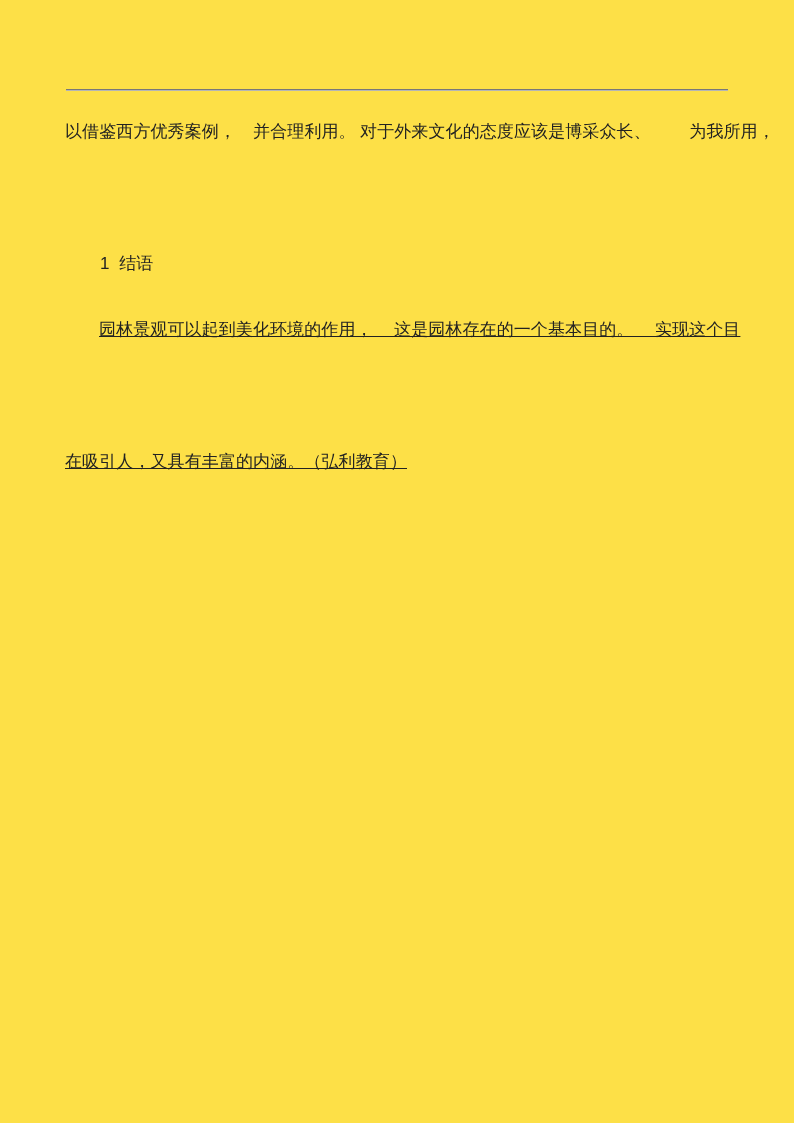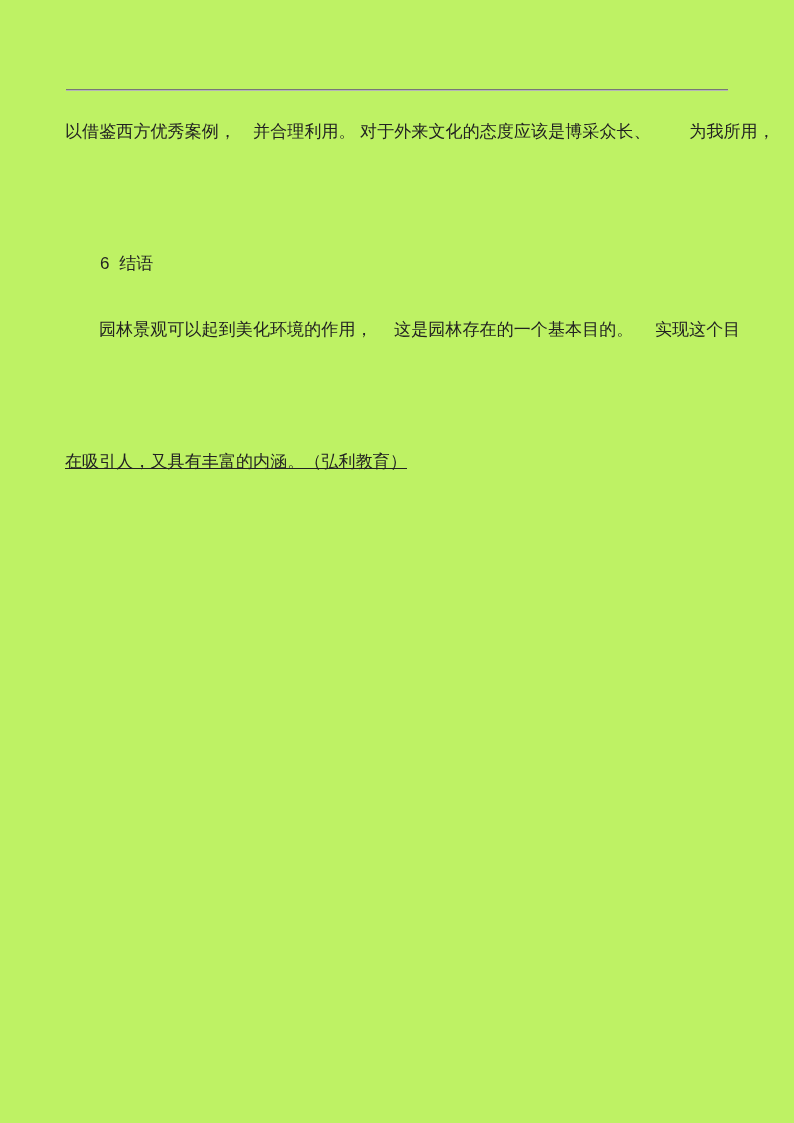--- a/index.html
+++ b/index.html
@@ -1,20 +1,20 @@
 <!DOCTYPE html>
 <html><head>
 <meta charset="utf-8">
 <style>
   html, body { margin: 0; padding: 0; background: #ffffff; }
   .page {
     position: relative;
     width: 794px;
     height: 1123px;
-    background: #bef264;
+    background: #fde047;
     font-family: "Liberation Serif", "DejaVu Serif", serif;
     color: #222222;
     overflow: hidden;
   }
   .rule {
     position: absolute;
     left: 66px;
     top: 89px;
     width: 662px;
     height: 2px;
@@ -31,34 +31,34 @@
     letter-spacing: 0.1px;
   }
   .l1 { top: 123px; }
   .l2 { top: 189px; }
   .heading {
     top: 255px;
     left: 100px;
     font-family: "Liberation Sans", "DejaVu Sans", sans-serif;
     font-size: 17px;
   }
-  .l3 { top: 321px; text-indent: 34px; }
+  .l3 { top: 321px; text-indent: 34px; text-decoration: underline; }
   .l4 { top: 387px; }
   .l5 { top: 453px; text-decoration: underline; }
 </style>
 </head>
 <body>
 
 <div class="page">
 
   <div class="rule"></div>
 
   <div class="line l1">以借鉴西方优秀案例，　并合理利用。 对于外来文化的态度应该是博采众长、　　 为我所用，</div>
 
 
-  <div class="line heading">6  结语</div>
+  <div class="line heading">1  结语</div>
 
   <div class="line l3">园林景观可以起到美化环境的作用，　 这是园林存在的一个基本目的。　 实现这个目</div>
 
 
   <div class="line l5">在吸引人，又具有丰富的内涵。（弘利教育）</div>
 
 </div>
 
 </body></html>

